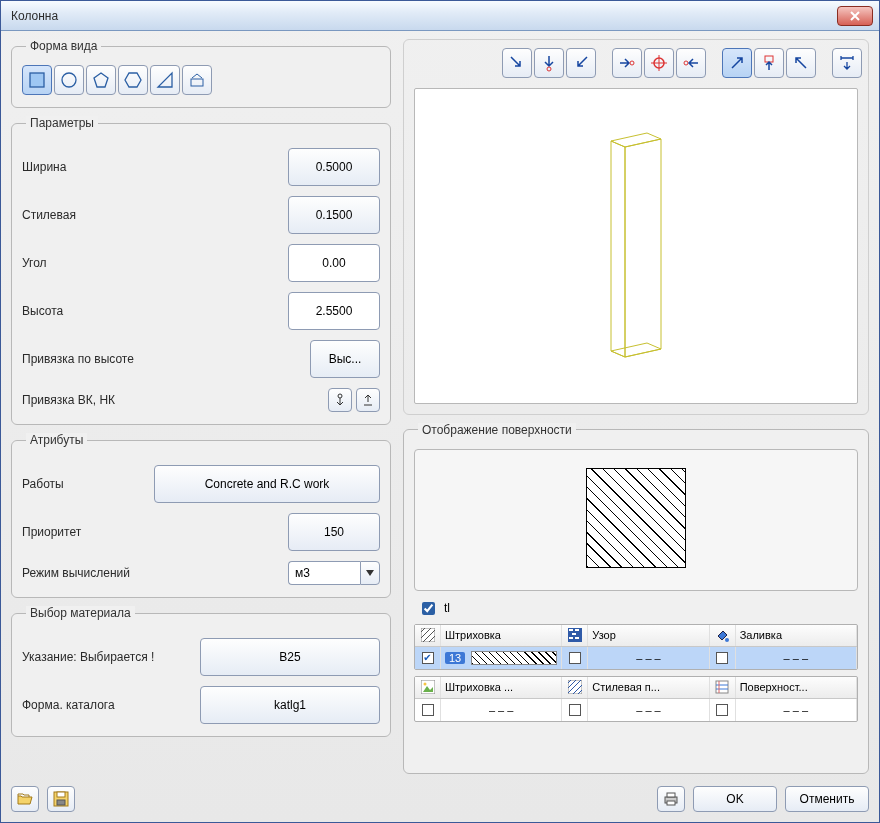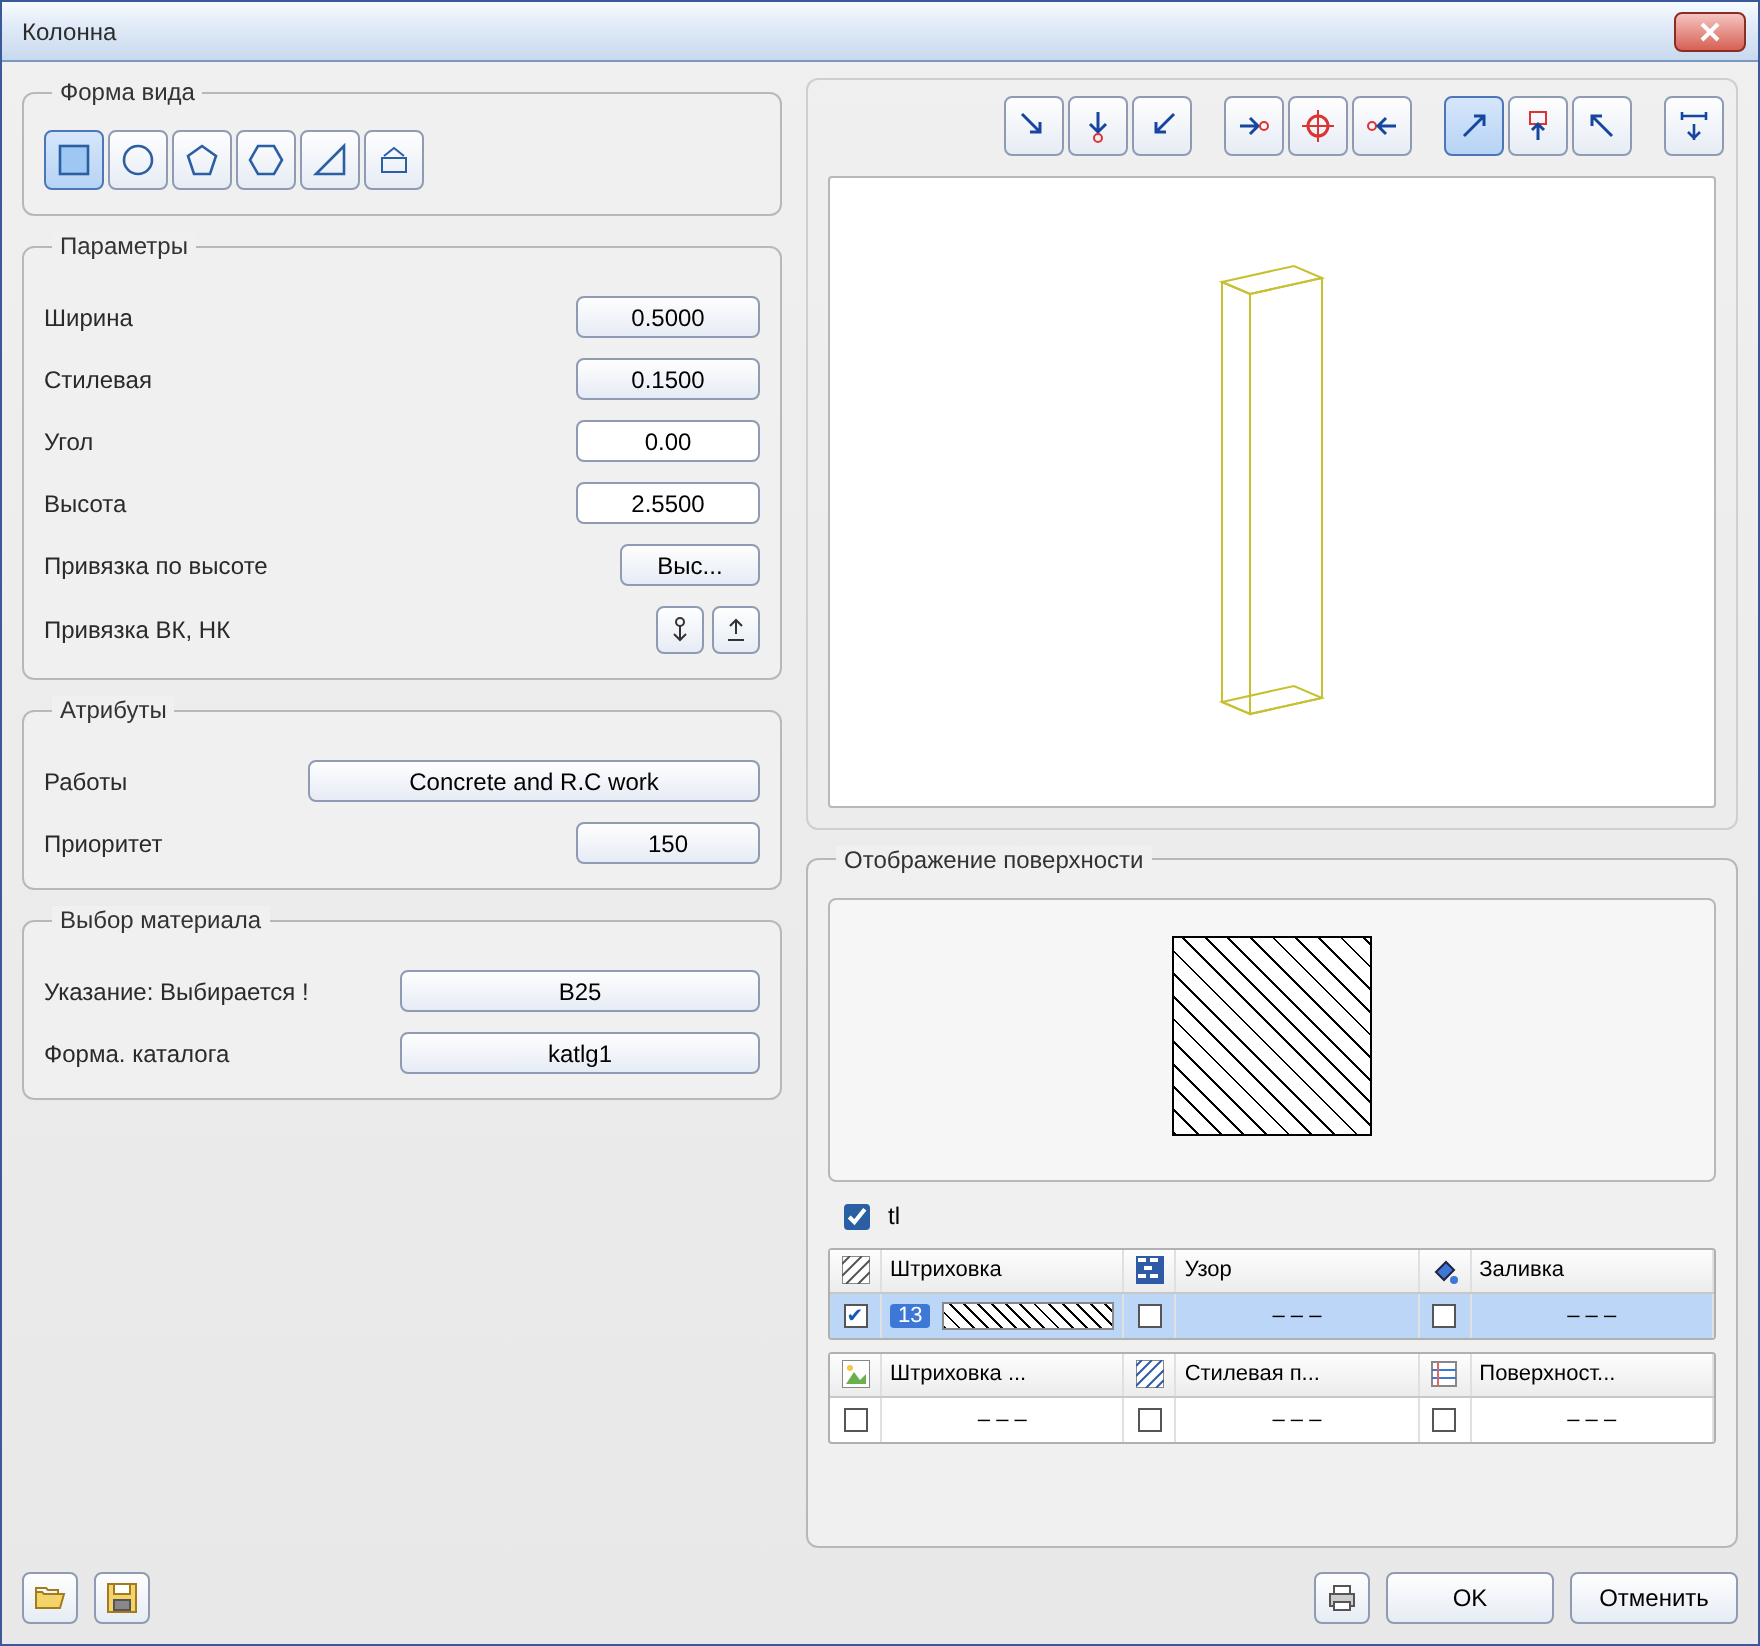--- a/index.html
+++ b/index.html
@@ -80,21 +80,21 @@
   .tool-btn.selected {
     background: linear-gradient(#d6e6fb,#b7d3f4);
     border-color: #4d76b8;
   }
   .tool-btn svg { width:18px; height:18px; }
   .param-row {
     display:flex; align-items:center; margin-top:10px;
   }
   .param-label { flex:1; color:#2a2a2a; }
   .val-btn, .val-input {
-    width: 92px; height: 21px;
+    width: 92px; height: 38px;
     border: 1px solid #8e9bb3;
     border-radius: 4px;
     background: linear-gradient(#fefefe,#e6ecf5);
     text-align:center;
     font-family:inherit; font-size:12px;
     display:flex;align-items:center;justify-content:center;
     cursor:pointer;
   }
   .val-input {
     background:#fff;
@@ -304,20 +304,31 @@
 
         <fieldset class="group">
           <legend>Атрибуты</legend>
           <div class="param-row">
             <span class="param-label">Работы</span>
             <div class="val-btn wide-btn">Concrete and R.C work</div>
           </div>
           <div class="param-row">
             <span class="param-label" style="flex:1">Приоритет</span>
             <div class="val-btn">150</div>
+          </div>
+          <div class="param-row">
+            <span class="param-label">Режим вычислений</span>
+            <div class="select-wrap">
+              <div class="sel-text">м3</div>
+              <div class="sel-arrow">
+                <svg width="8" height="6" viewBox="0 0 8 6">
+                    <polygon points="0,0 8,0 4,6" fill="#333"></polygon>
+                  </svg>
+              </div>
+            </div>
           </div>
         </fieldset>
 
         <fieldset class="group">
           <legend>Выбор материала</legend>
           <div class="param-row">
             <span class="param-label">Указание: Выбирается !</span>
             <div class="val-btn med-btn">B25</div>
           </div>
           <div class="param-row">

